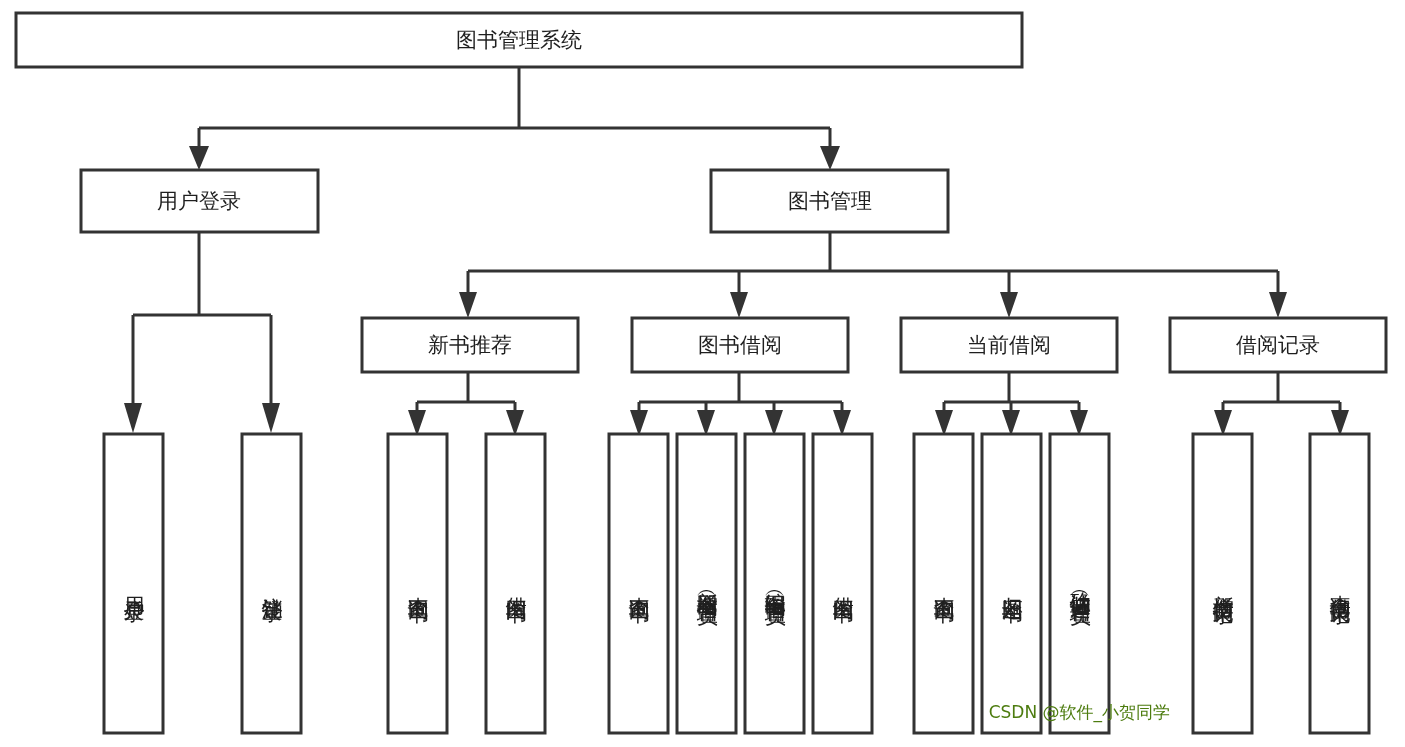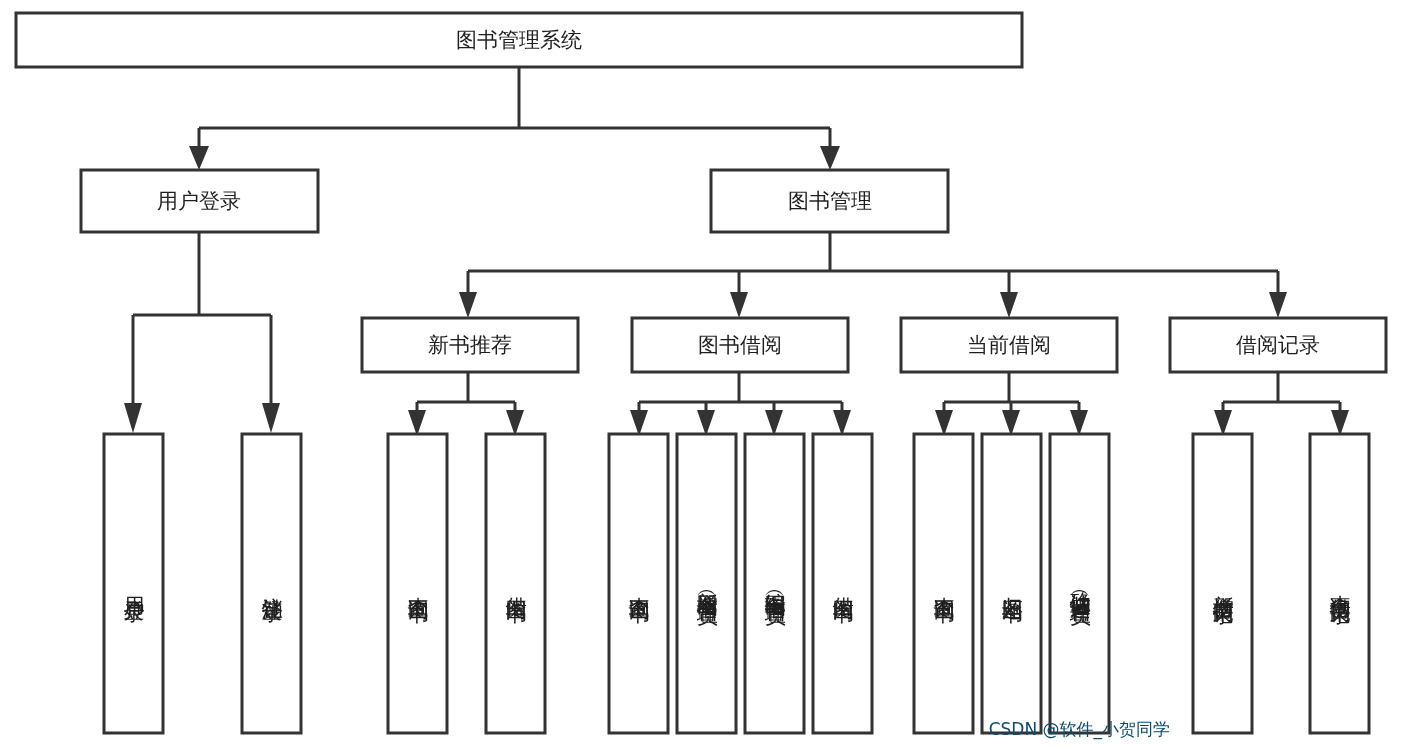--- a/index.html
+++ b/index.html
@@ -63,24 +63,24 @@
     font-size: 21px;
     line-height: 1.32;
     color: #1f1f1f;
     letter-spacing: 2px;
     white-space: nowrap;
     text-align: center;
   }
   .watermark {
     position: absolute;
     right: 8px;
-    bottom: 6px;
+    bottom: 23px;
     font-family: "DejaVu Sans", "Liberation Sans", sans-serif;
     font-size: 17px;
-    color: #0c4a6e;
+    color: #4d7c0f;
     white-space: nowrap;
     pointer-events: none;
   }
 </style>
 </head>
 <body>
 
 <div id="diagram-root">
 
   <svg id="tree-svg" viewBox="0 0 1405 747">

